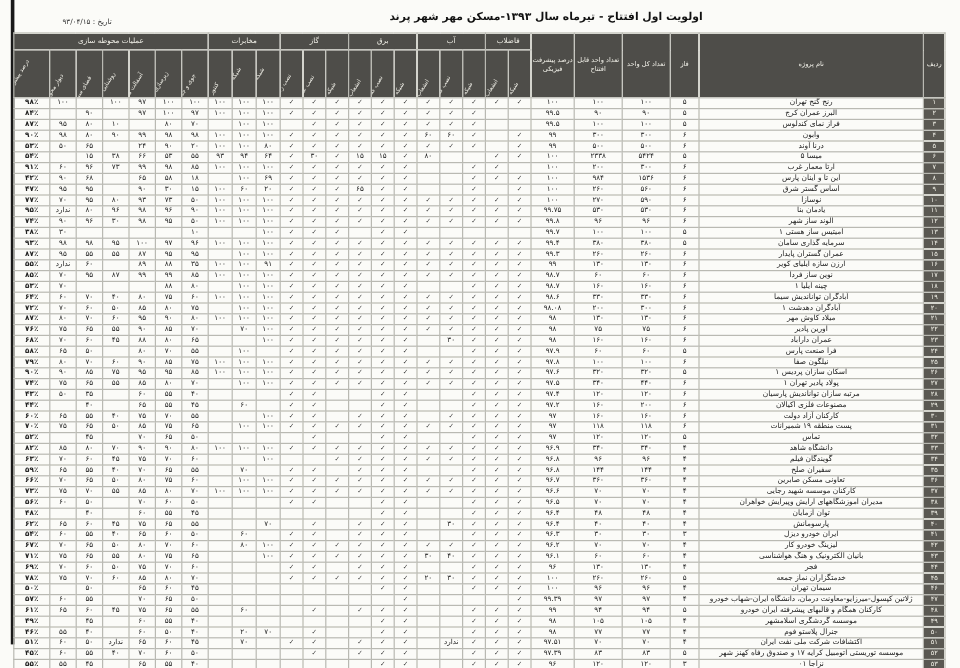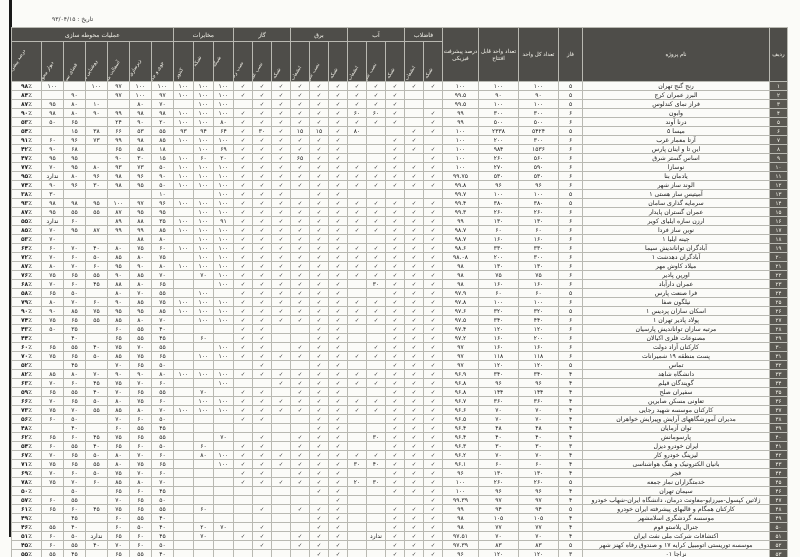--- a/index.html
+++ b/index.html
@@ -25,20 +25,21 @@
   td.chk{font-size:5.5px;color:#333;}
   td.pct{font-weight:bold;}
   .footnote{position:absolute;bottom:13px;right:175px;font-size:7px;color:#222;direction:rtl;}
 </style>
 </head>
 <body>
 
 <div class="page">
   <div class="scan-edge"></div>
   <div class="doc-date">تاریخ : ۹۳/۰۴/۱۵</div>
+  <div class="doc-title">اولویت اول افتتاح - تیرماه سال ۱۳۹۳-مسکن مهر شهر پرند</div>
 
   <table id="tbl">
     <colgroup>
         <col style="width: 18px;">
         <col style="width: 187px;">
         <col style="width: 24px;">
         <col style="width: 40px;">
         <col style="width: 40px;">
         <col style="width: 36px;">
         <col style="width: 19px;">

